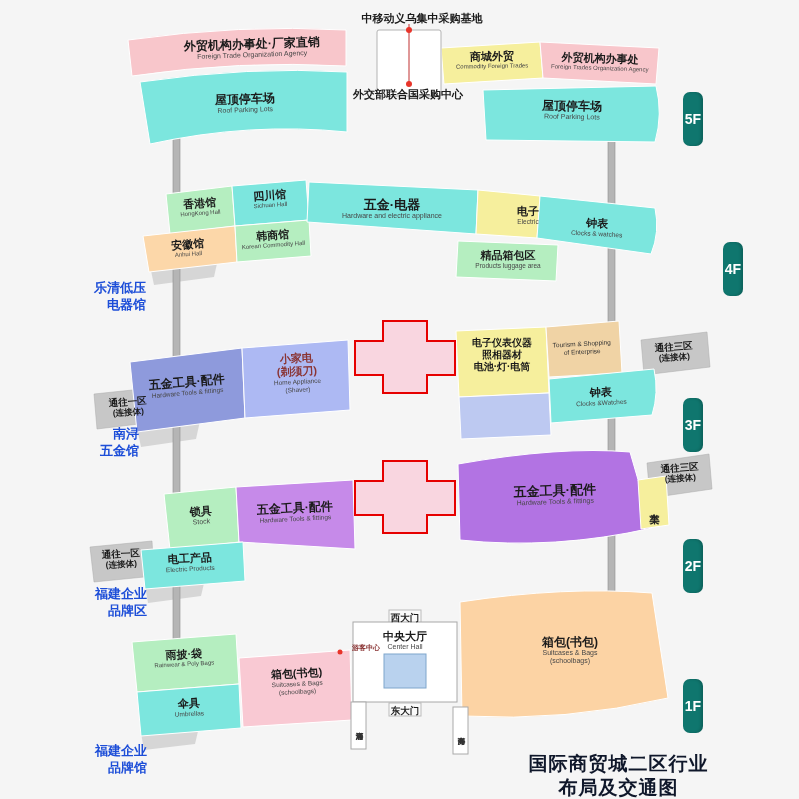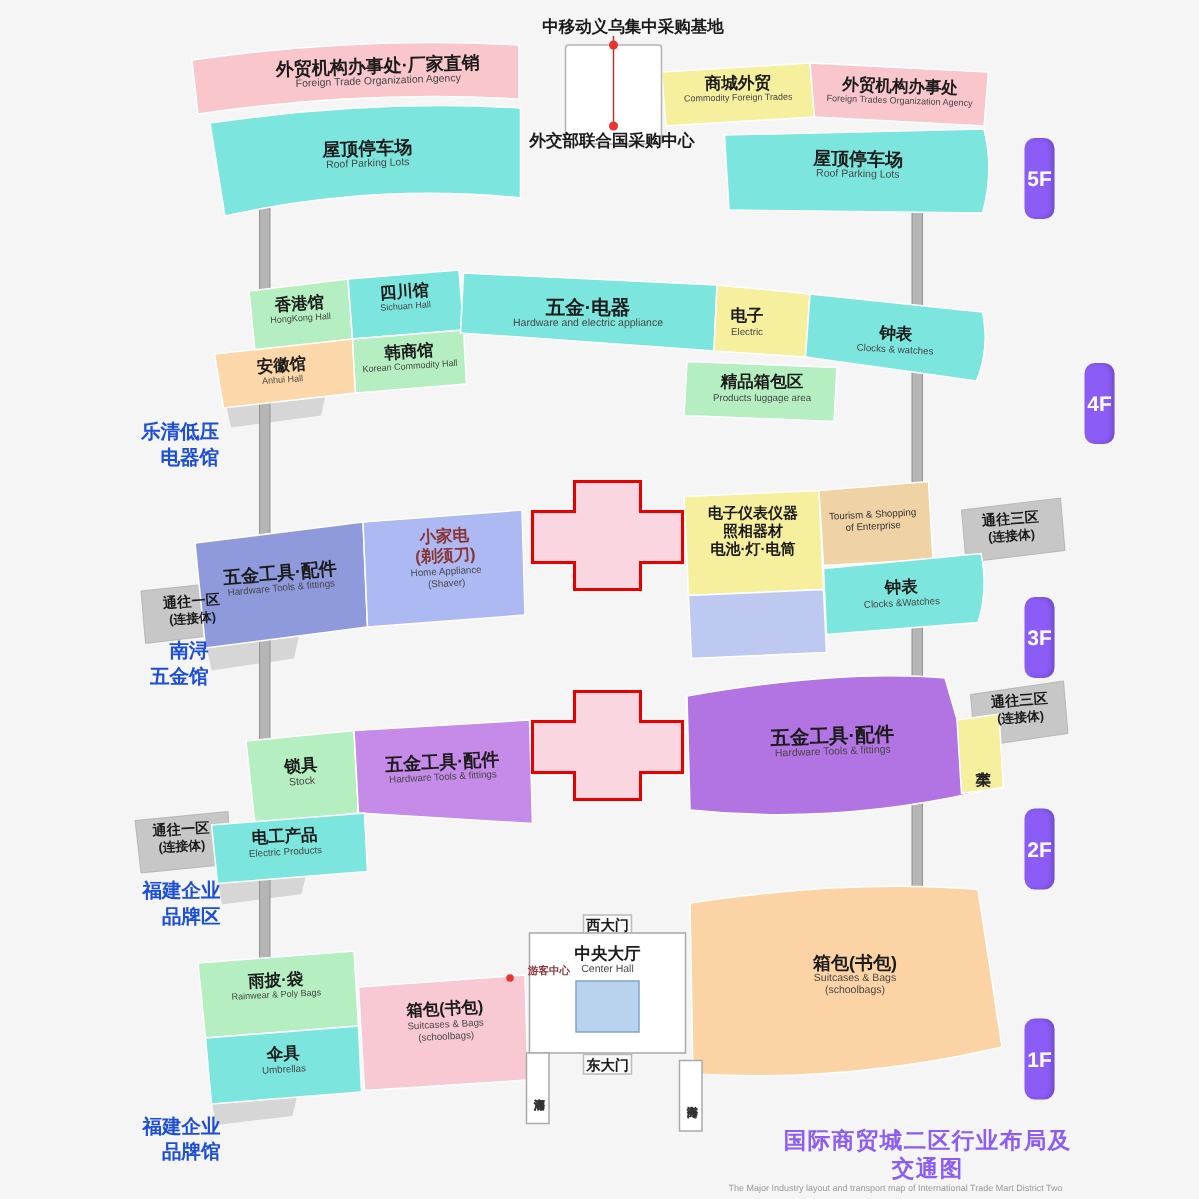--- a/index.html
+++ b/index.html
@@ -9,25 +9,25 @@
   .cn{font-weight:bold;color:#1b1b1b;}
   .en{color:#474747;}
   .c13{font-size:13px}.c12{font-size:12px}.c11{font-size:11px}.c10{font-size:10px}
   .c9{font-size:9.5px}.c85{font-size:8.5px}.c7{font-size:7px}
   .e7{font-size:7px}.e65{font-size:6.5px}.e6{font-size:6px}
   .maroon{color:#8a3434;}
   .gray-t{color:#333;}
   .note{position:absolute;font-size:13px;font-weight:bold;color:#1d4ed8;line-height:1.3;text-align:right;}
   .vert{position:absolute;writing-mode:vertical-rl;text-orientation:upright;font-weight:bold;color:#222;
         display:flex;align-items:center;justify-content:center;}
-  .floor-tag{position:absolute;width:20px;height:54px;background:#8b5cf6;border-radius:7px;
+  .floor-tag{position:absolute;width:20px;height:54px;background:#0f766e;border-radius:7px;
         display:flex;align-items:center;justify-content:center;color:#ffffff;font-weight:bold;
         font-size:14px;box-shadow:inset -2px 0 3px rgba(0,0,0,.18);}
   .map-title{position:absolute;text-align:center;line-height:1.25;}
-  .title-cn{font-size:15px;font-weight:bold;color:#8b5cf6;letter-spacing:1px;margin-left:43px;}
+  .title-cn{font-size:19px;font-weight:bold;color:#0f172a;letter-spacing:1px;margin-left:43px;}
   .title-en{font-size:6px;color:#999999;}
 </style>
 </head>
 <body>
 
 <div id="stage">
 
   <svg id="map" width="799" height="799" viewBox="0 0 799 799">
 
     <path d="M641,340 L707,332 L710,367 L644,375 Z" stroke="#ababab" stroke-width="0.5" fill="#c7c7c7"></path>
@@ -132,21 +132,21 @@
     <div class="en e6">Anhui Hall</div>
   </div>
   <div class="lbl" style="left:234px;top:229px;width:78px;transform:rotate(-4deg)">
     <div class="cn c11">韩商馆</div>
     <div class="en e6">Korean Commodity Hall</div>
   </div>
   <div class="lbl" style="left:312px;top:197px;width:160px">
     <div class="cn c13">五金·电器</div>
     <div class="en e7">Hardware and electric appliance</div>
   </div>
-  <div class="lbl" style="left:468px;top:205px;width:60px">
+  <div class="lbl" style="left:498px;top:205px;width:60px">
     <div class="cn c11">电子</div>
     <div class="en e65">Electric</div>
   </div>
   <div class="lbl" style="left:538px;top:217px;width:118px;transform:rotate(3deg)">
     <div class="cn c11">钟表</div>
     <div class="en e65">Clocks &amp; watches</div>
   </div>
   <div class="lbl" style="left:448px;top:249px;width:120px">
     <div class="cn c11">精品箱包区</div>
     <div class="en e65">Products luggage area</div>

